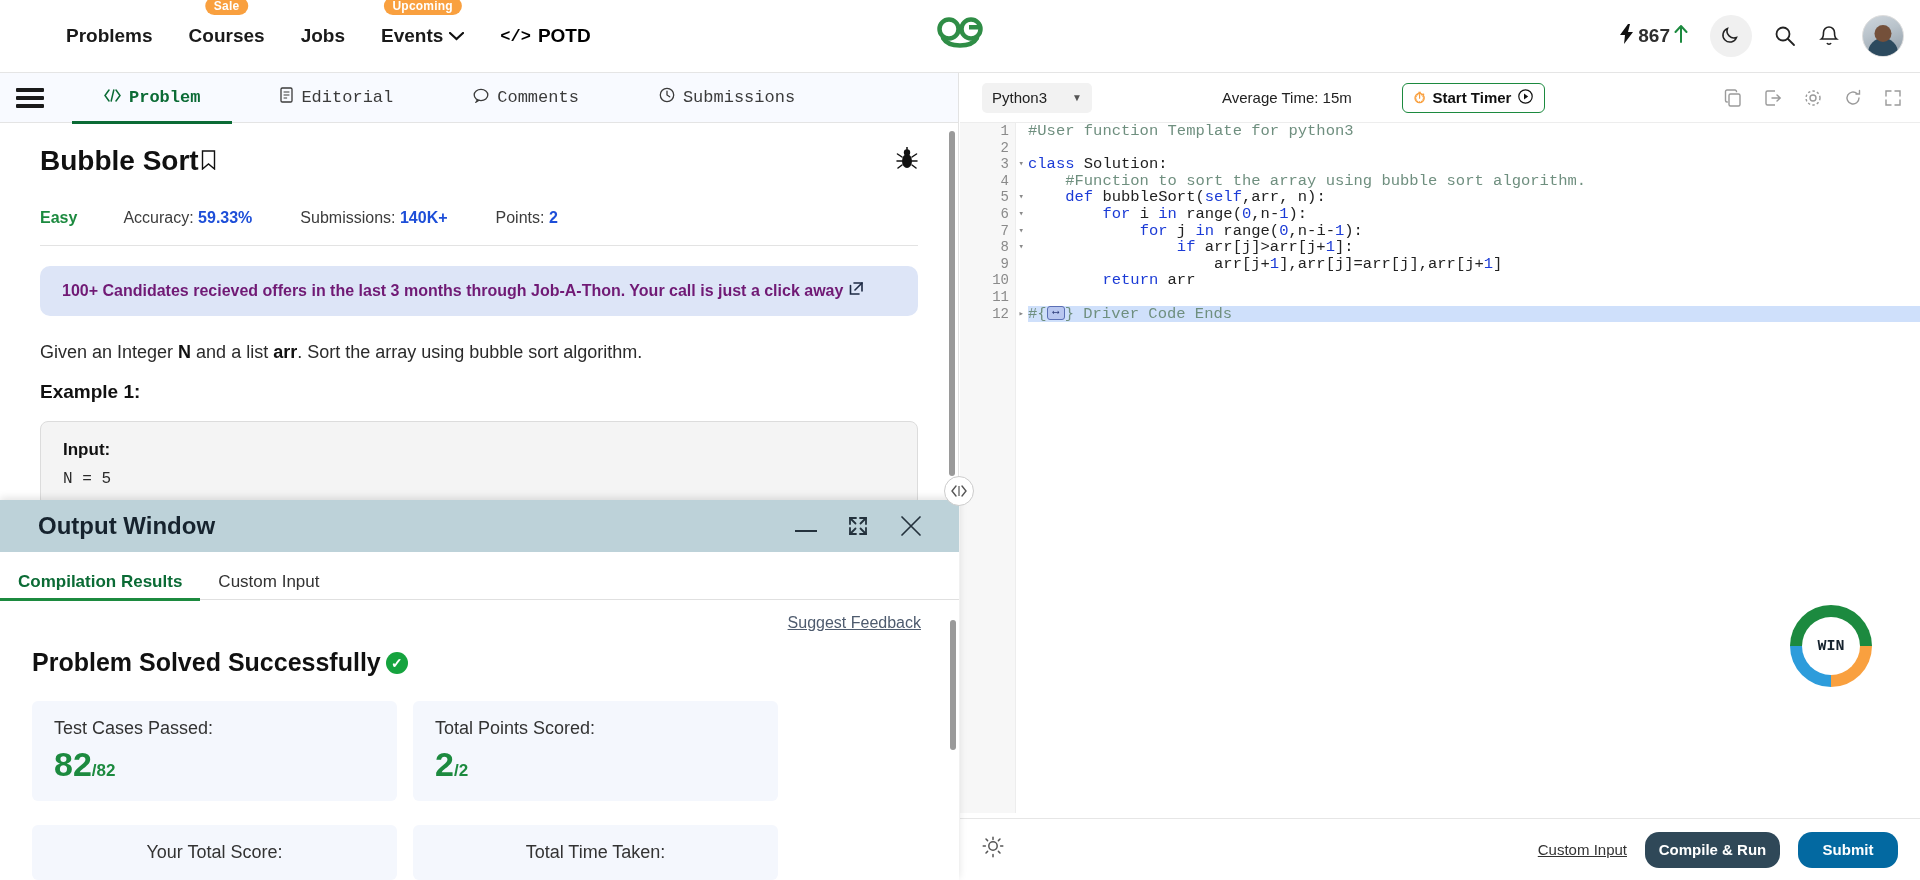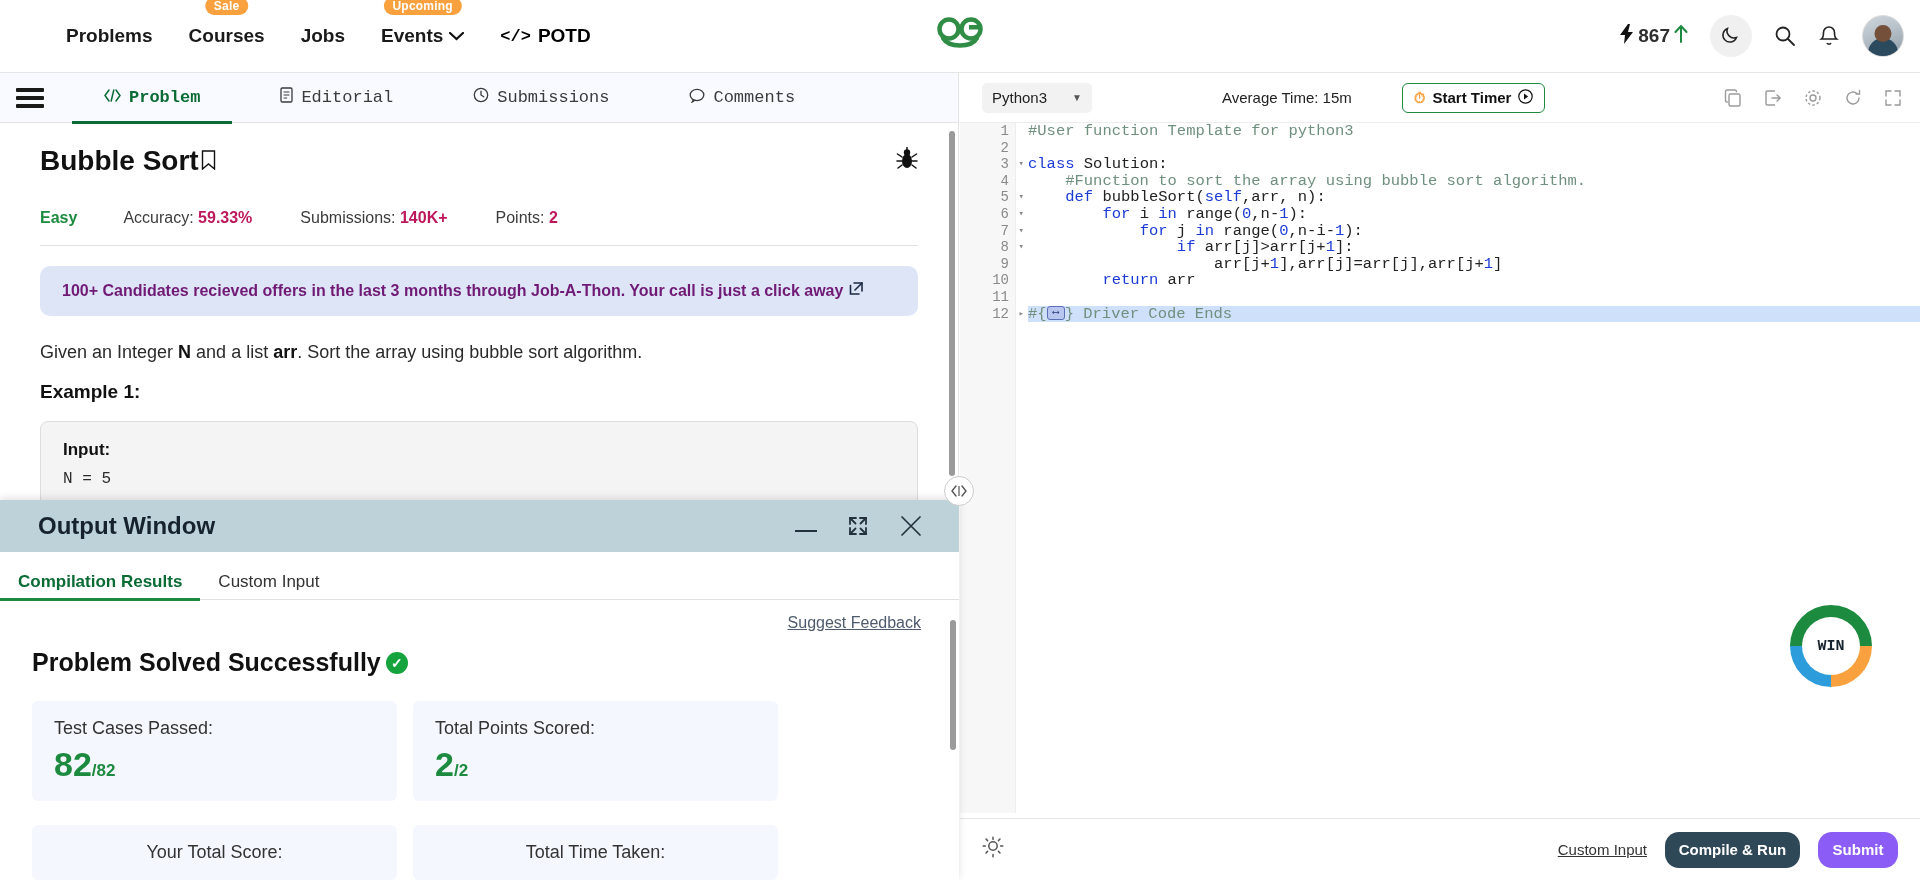--- a/index.html
+++ b/index.html
@@ -89,21 +89,21 @@
   }
 
   .prob-head { padding: 22px 40px 0 40px; }
   .prob-title-row { display: flex; align-items: center; justify-content: space-between; }
   .prob-title { font-size: 28px; font-weight: 700; color: #111; display: flex; align-items: center; gap: 2px;}
   .bookmark-icon { width: 15px; height: 20px; }
   .bug-icon { width: 22px; height: 24px; cursor: pointer; }
   .meta-row { display: flex; align-items: center; gap: 0; margin-top: 32px; font-size: 16px; color: #3c3c3c;}
   .meta-row .diff { color: #1C8A3F; font-weight: 700; margin-right: 46px; }
   .meta-item { margin-right: 48px; }
-  .meta-item b { font-weight: 700; color: #be185d; }
+  .meta-item b { font-weight: 700; color: #1d4ed8; }
   .divider { height: 1px; background: #e3e3e3; margin: 18px 40px 0 40px; }
 
   .promo {
     margin: 20px 40px 0 40px; background: #dde5f7; border-radius: 10px;
     padding: 16px 22px; font-size: 16px; font-weight: 700; color: #701a75;
     display: flex; align-items: center; gap: 6px;
   }
   .ext-icon { width: 14px; height: 14px; display:inline-block; }
 
   .desc { margin: 26px 40px 0 40px; font-size: 18px; color: #2b2b2b; }
@@ -247,21 +247,21 @@
     display: flex; align-items: center; padding: 0 22px;
   }
   .bulb { font-size: 20px; color: #555; cursor: pointer; }
   .bb-right { margin-left: auto; display: flex; align-items: center; gap: 18px; }
   .custom-input-link { font-size: 15px; color: #333; text-decoration: underline; cursor: pointer; }
   .btn {
     height: 36px; border-radius: 14px; display: flex; align-items: center;
     justify-content: center; font-size: 15px; font-weight: 700; cursor: pointer; color: #fff;
   }
   .btn-compile { width: 135px; background: #2f4858; }
-  .btn-submit  { width: 80px; background: #8b5cf6; }
+  .btn-submit  { width: 100px; background: #0369a1; }
   .editor-left-strip {
     position: absolute; left: 0; top: 0; width: 56px; height: 690px; background: #f7f7f7;
   }
 </style>
 </head>
 <body>
 
 <div class="app">
 
   <div class="topnav">
@@ -357,35 +357,35 @@
         <span>
           <svg width="13" height="16" viewBox="0 0 13 16">
               <rect x="1" y="1" width="11" height="14" rx="1.3" fill="none" stroke="#3b3b3b" stroke-width="1.3"></rect>
               <path d="M3.6 5h5.8M3.6 8h5.8M3.6 11h3.5" stroke="#3b3b3b" stroke-width="1.1"></path>
             </svg>
         </span>
         <span>Editorial</span>
       </div>
       <div class="tab">
         <span>
+          <svg width="16" height="15" viewBox="0 0 16 15">
+              <ellipse cx="8" cy="7" rx="6.8" ry="5.6" fill="none" stroke="#3b3b3b" stroke-width="1.3"></ellipse>
+              <path d="M4.5 11.5L3.2 14l3.2-2" fill="none" stroke="#3b3b3b" stroke-width="1.3"></path>
+            </svg>
+        </span>
+        <span>Comments</span>
+      </div>
+      <div class="tab">
+        <span>
           <svg width="16" height="16" viewBox="0 0 16 16">
               <circle cx="8" cy="8" r="6.7" fill="none" stroke="#3b3b3b" stroke-width="1.3"></circle>
               <path d="M8 4.2V8l2.7 1.8" stroke="#3b3b3b" stroke-width="1.3" fill="none" stroke-linecap="round"></path>
             </svg>
         </span>
         <span>Submissions</span>
-      </div>
-      <div class="tab">
-        <span>
-          <svg width="16" height="15" viewBox="0 0 16 15">
-              <ellipse cx="8" cy="7" rx="6.8" ry="5.6" fill="none" stroke="#3b3b3b" stroke-width="1.3"></ellipse>
-              <path d="M4.5 11.5L3.2 14l3.2-2" fill="none" stroke="#3b3b3b" stroke-width="1.3"></path>
-            </svg>
-        </span>
-        <span>Comments</span>
       </div>
     </div>
 
     <div class="content-scroll">
       <div class="scrollbar-v"></div>
 
       <div class="prob-head">
         <div class="prob-title-row">
           <div class="prob-title">
             <span>Bubble Sort</span>

